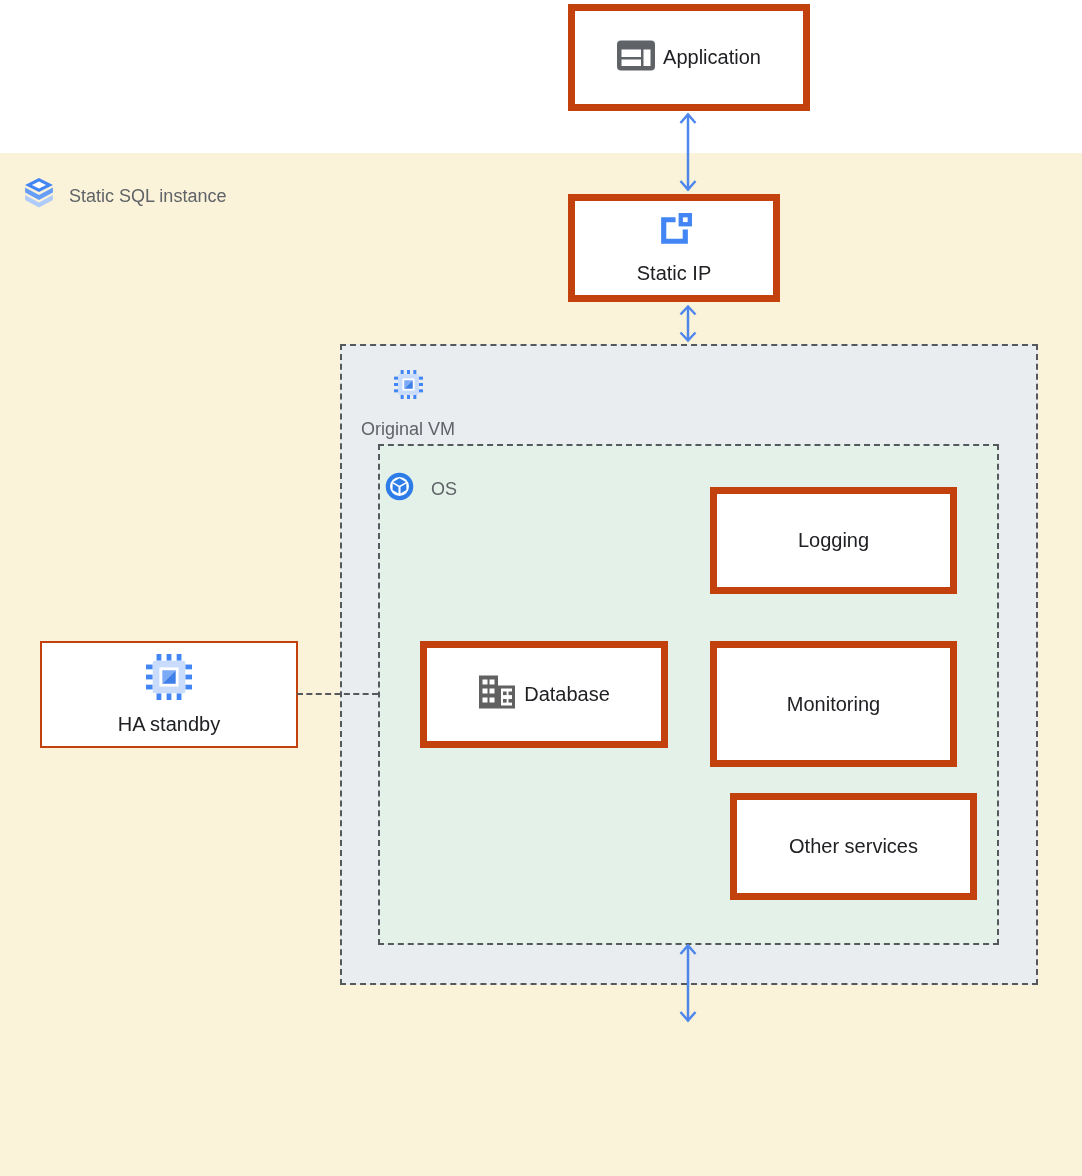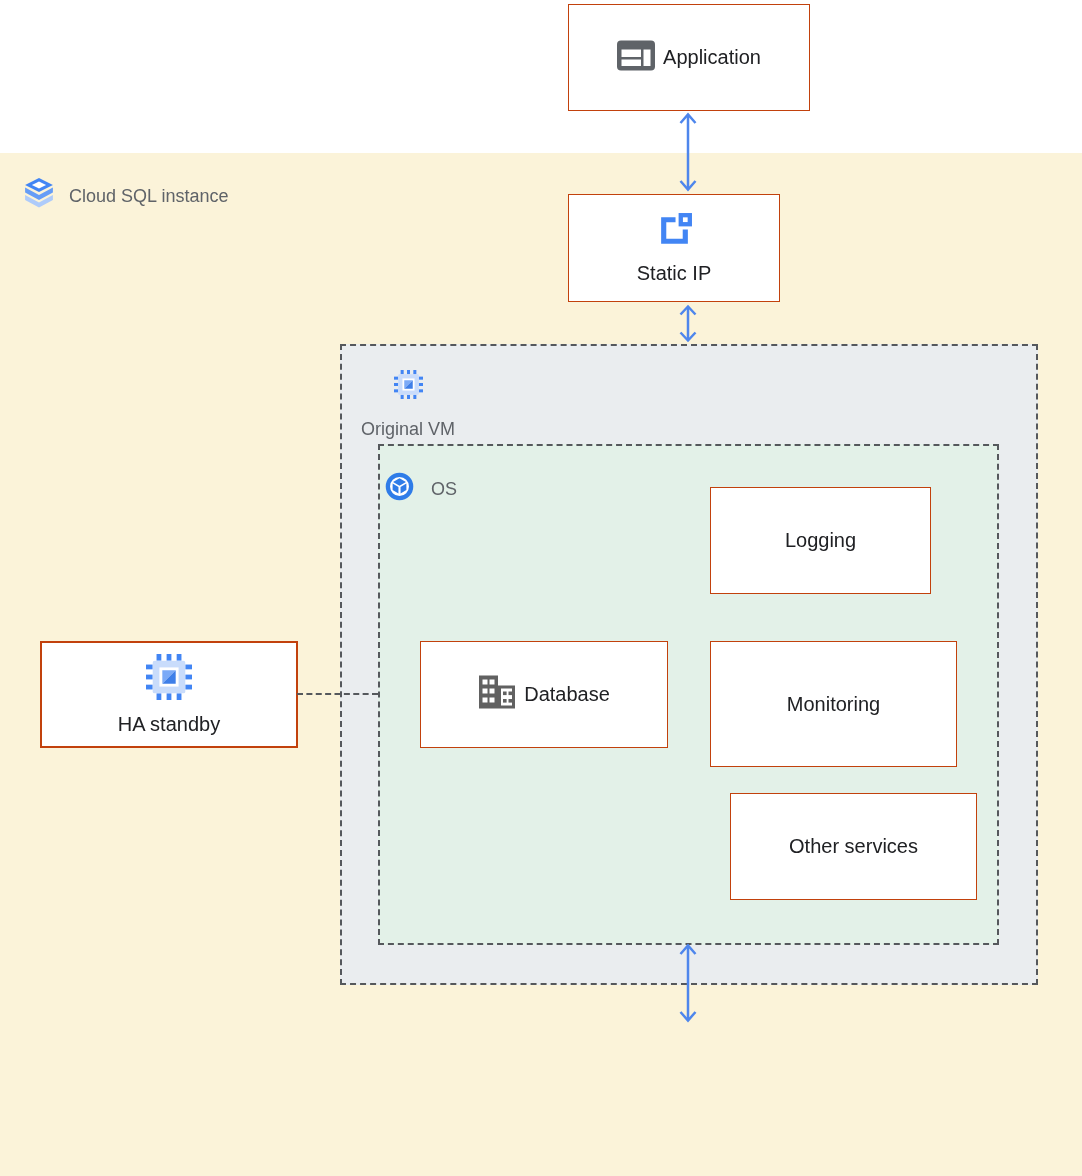--- a/index.html
+++ b/index.html
@@ -22,29 +22,29 @@
   .vm-container{
     left:340px;top:344px;width:698px;height:641px;
     background:#EAEDEF;border:2px dashed #55585C;
   }
   .os-container{
     left:378px;top:444px;width:621px;height:501px;
     background:#E3F1E8;border:2px dashed #55585C;
   }
   .node{
     position:absolute;box-sizing:border-box;
-    background:#ffffff;border:1px solid #c2410c;
+    background:#ffffff;border:7px solid #c2410c;
     display:flex;align-items:center;justify-content:center;gap:8px;
     color:#202124;font-size:20px;
   }
   .node-application{left:568px;top:4px;width:242px;height:107px;}
   .node-static-ip{left:568px;top:194px;width:212px;height:108px;flex-direction:column;}
   .node-ha-standby{left:40px;top:641px;width:258px;height:107px;border-width:2px;flex-direction:column;}
   .node-database{left:420px;top:641px;width:248px;height:107px;}
-  .node-logging{left:710px;top:487px;width:221px;height:107px;}
+  .node-logging{left:710px;top:487px;width:247px;height:107px;}
   .node-monitoring{left:710px;top:641px;width:247px;height:126px;}
   .node-other-services{left:710px;top:793px;width:247px;height:107px;margin-left:20px;}
   .node-persistent-disk{left:568px;top:1025px;width:242px;height:109px;}
   .node-label{white-space:nowrap;}
   .disk-label{width:112px;line-height:1.35;white-space:normal;}
   .arrow{position:absolute;}
   .arrow-app-ip{left:677px;top:112px;}
   .arrow-ip-vm{left:677px;top:304px;}
   .arrow-os-disk{left:677px;top:943px;}
   .dashed-connector{
@@ -65,21 +65,21 @@
 
   <div class="zone-header header-cloud-sql">
     <span class="icon">
       <svg width="28" height="31" viewBox="0 0 26 29">
         <path d="M0,16 L13,23 L26,16 L26,20.5 L13,27.5 L0,20.5 Z" fill="#AECBFA"></path>
         <path d="M0,9 L13,16 L26,9 L26,13.5 L13,20.5 L0,13.5 Z" fill="#669DF6"></path>
         <path d="M13,0 L26,6.5 L13,13 L0,6.5 Z" fill="#4285F4"></path>
         <path d="M13,3.2 L19.6,6.5 L13,9.8 L6.4,6.5 Z" fill="#ffffff"></path>
       </svg>
     </span>
-    <span>Cloud SQL instance</span>
+    <span>Static SQL instance</span>
   </div>
 
   <div class="container-box vm-container"></div>
 
   <div class="container-box os-container"></div>
 
   <div class="zone-header header-vm">
     <span class="icon">
       <svg width="29" height="29" viewBox="0 0 48 48">
         <g fill="#4285F4">

